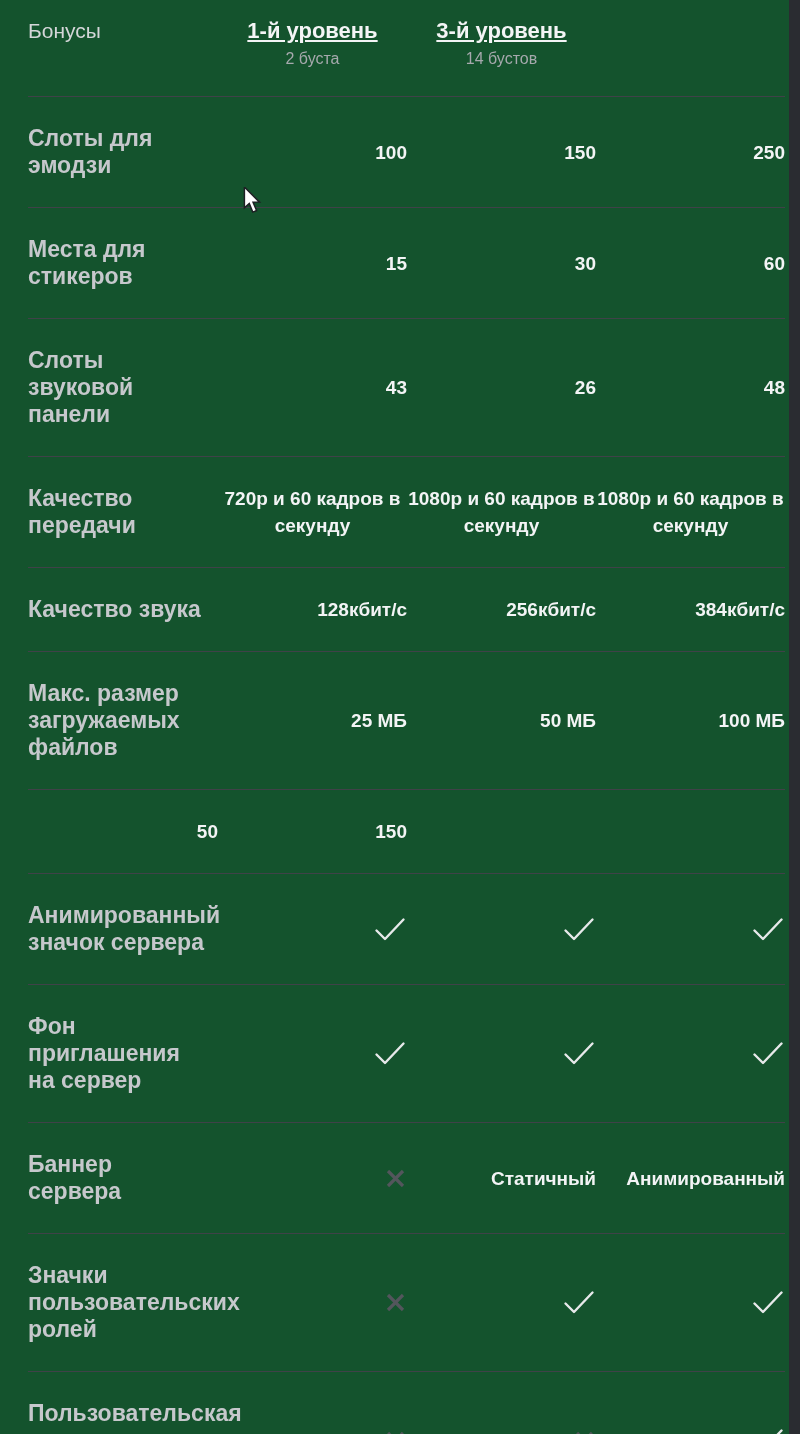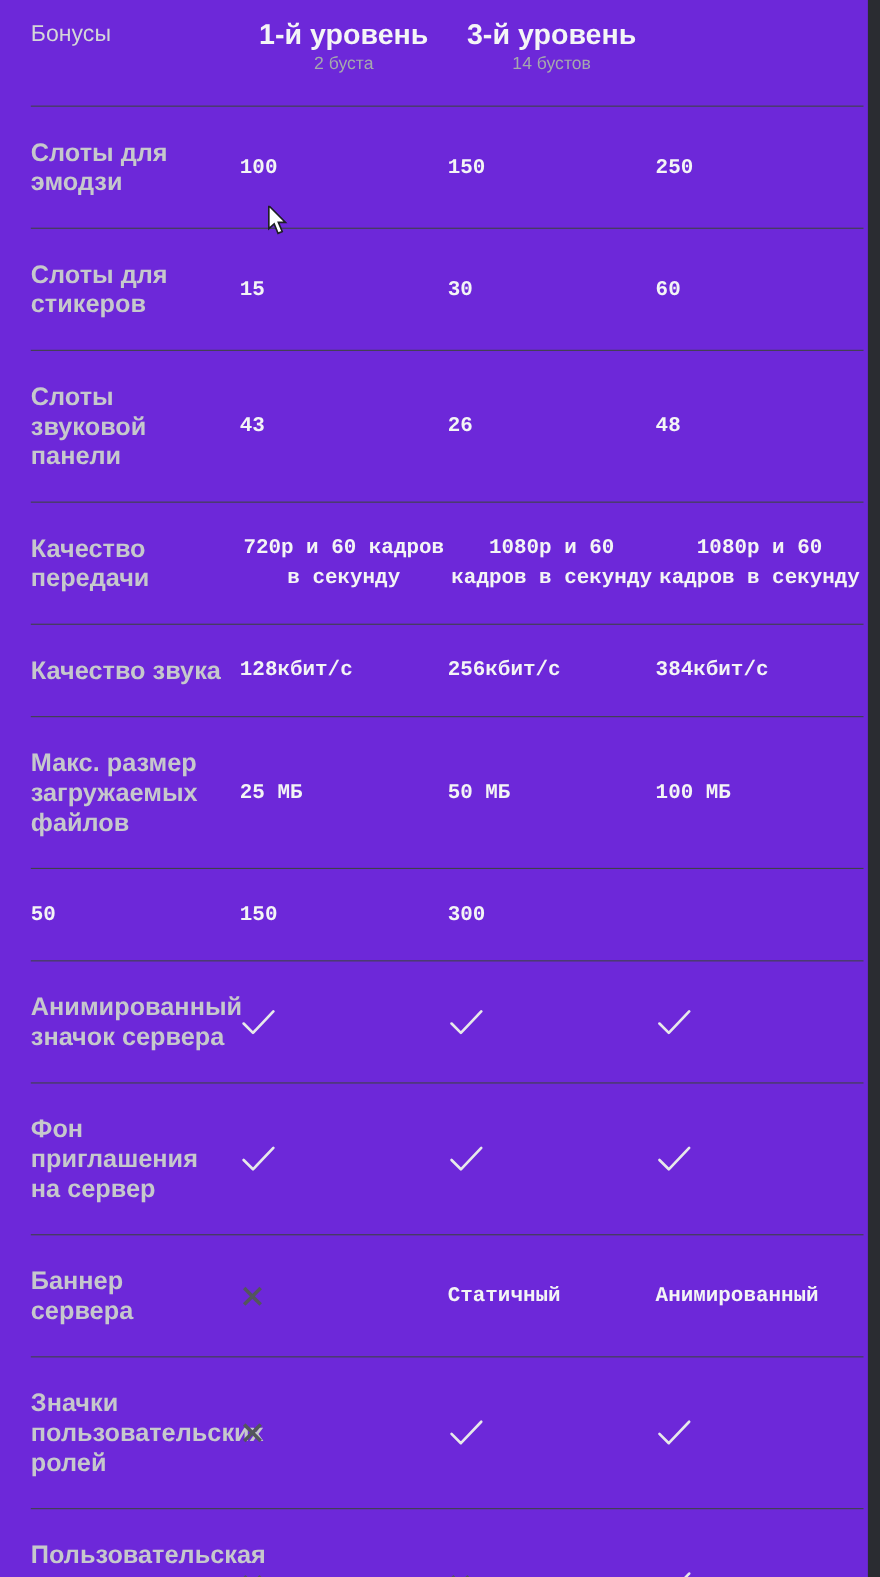--- a/index.html
+++ b/index.html
@@ -1,19 +1,19 @@
 <!DOCTYPE html>
 <html><head>
 <meta charset="utf-8">
 <style>
   html,body{margin:0;padding:0;background:#26282c;}
   .screen{
     position:relative;
     width:800px;height:1434px;
-    background:#6d28d9;
+    background:#14532d;
     overflow:hidden;
     font-family:"Liberation Sans","DejaVu Sans",sans-serif;
     -webkit-font-smoothing:antialiased;
   }
   .scroll-track{
     position:absolute;top:0;right:0;width:11px;height:1434px;
     background:#2a2c31;
   }
   .table-wrap{
     position:absolute;top:0;left:28px;width:757px;
@@ -25,43 +25,44 @@
     padding-top:15px;
     display:grid;
     grid-template-columns:190px 1fr 1fr 1fr;
     border-bottom:1px solid #3f4248;
   }
   .corner{
     color:#d4d6d8;font-size:21px;line-height:32px;font-weight:400;
   }
   .col-head{text-align:center;}
   .col-title{
-    color:#f4f5f6;font-size:26px;font-weight:700;line-height:32px;
+    color:#f4f5f6;font-size:22px;font-weight:700;line-height:32px;
     white-space:nowrap;
+    text-decoration:underline;
   }
   .col-sub{
     color:#a6a9ad;font-size:16px;line-height:22px;margin-top:1px;
   }
   
   .row{
     box-sizing:border-box;
     display:grid;
     grid-template-columns:190px 1fr 1fr 1fr;
     align-items:center;
     padding:28px 0;
     min-height:84px;
     border-bottom:1px solid #3f4248;
   }
   .row-label{
     color:#c6c8cc;font-size:23px;line-height:27px;font-weight:700;
     padding-right:14px;
   }
   .cell{
     text-align:center;
-    display:flex;align-items:center;justify-content:flex-start;font-family:Liberation Mono, monospace;
+    display:flex;align-items:center;justify-content:flex-end;
   }
   .cell-text{
     color:#f3f4f5;font-size:19px;font-weight:700;line-height:27px;
   }
   .icon-box{display:block;}
   
   .cursor{position:absolute;left:243px;top:187px;z-index:5;}
 </style>
 </head>
 <body>
@@ -89,21 +90,21 @@
             <span class="cell-text">100</span>
           </div>
           <div class="cell">
             <span class="cell-text">150</span>
           </div>
           <div class="cell">
             <span class="cell-text">250</span>
           </div>
         </div>
         <div class="row">
-          <div class="row-label">Слоты для стикеров</div>
+          <div class="row-label">Места для стикеров</div>
           <div class="cell">
             <span class="cell-text">15</span>
           </div>
           <div class="cell">
             <span class="cell-text">30</span>
           </div>
           <div class="cell">
             <span class="cell-text">60</span>
           </div>
         </div>
@@ -154,23 +155,20 @@
           <div class="cell">
             <span class="cell-text">100 МБ</span>
           </div>
         </div>
         <div class="row">
           <div class="cell">
             <span class="cell-text">50</span>
           </div>
           <div class="cell">
             <span class="cell-text">150</span>
-          </div>
-          <div class="cell">
-            <span class="cell-text">300</span>
           </div>
         </div>
         <div class="row">
           <div class="row-label">Анимированный значок сервера</div>
           <div class="cell">
             <svg class="icon-box" width="34" height="27" viewBox="0 0 34 27">
               <polyline points="3.5,14.5 12,23 30.5,3.5" fill="none" stroke="#e7e9ea" stroke-width="2.4" stroke-linecap="round" stroke-linejoin="round"></polyline>
             </svg>
           </div>
           <div class="cell">

